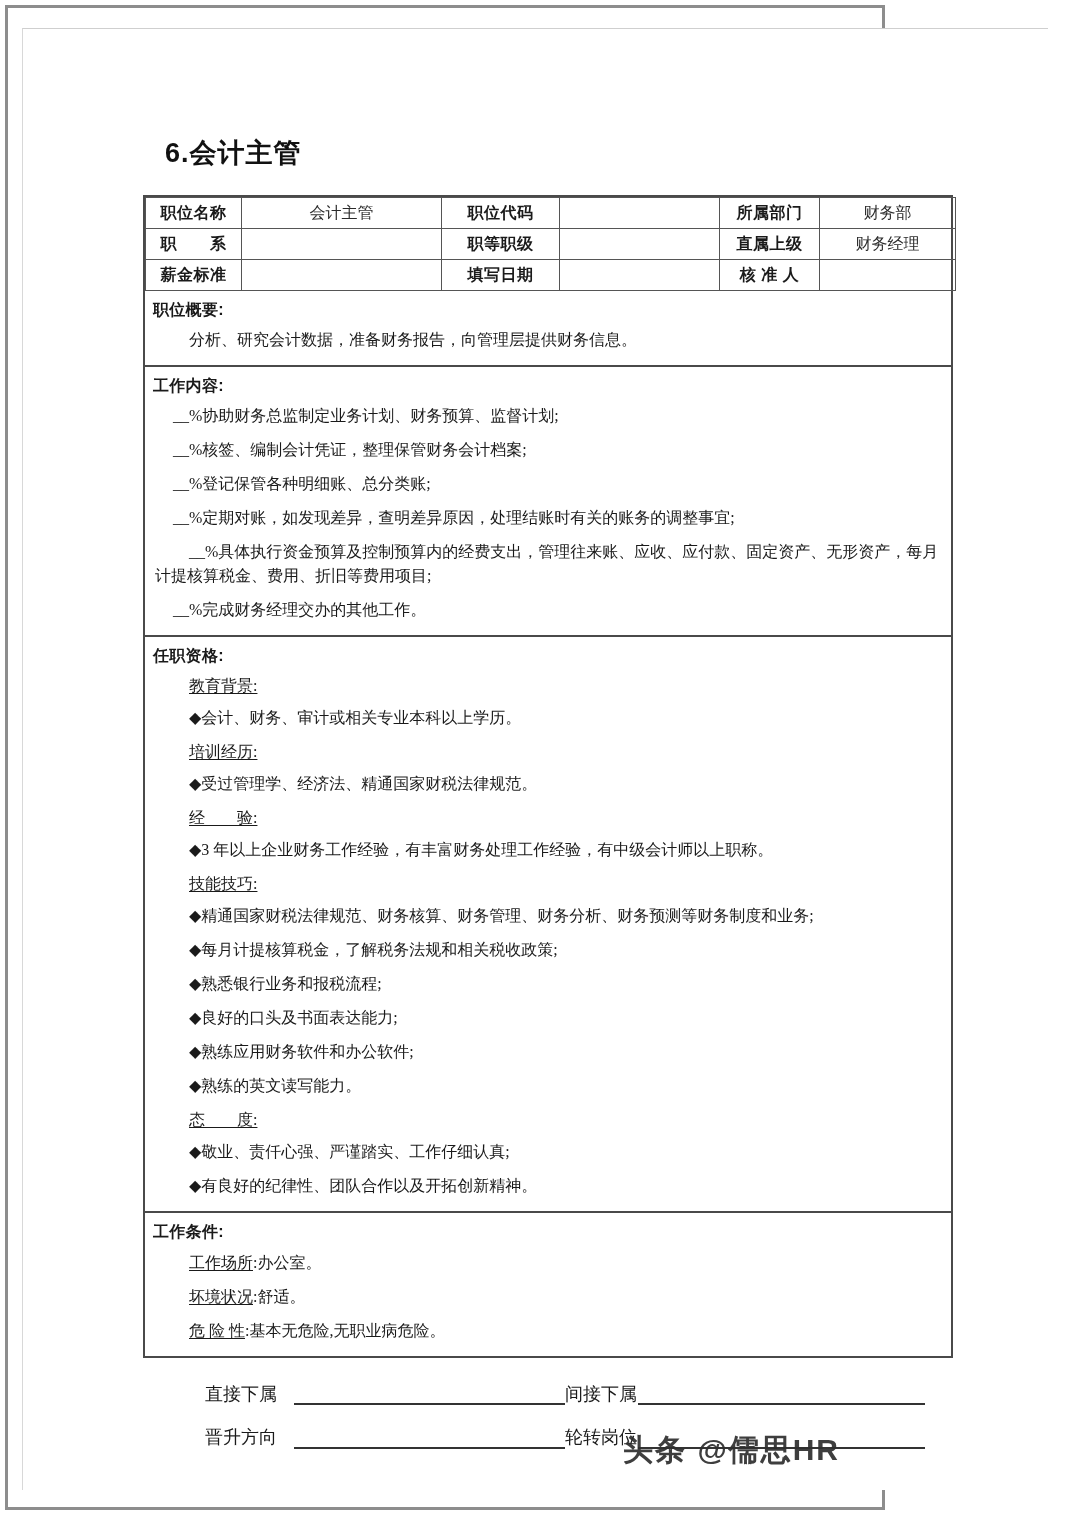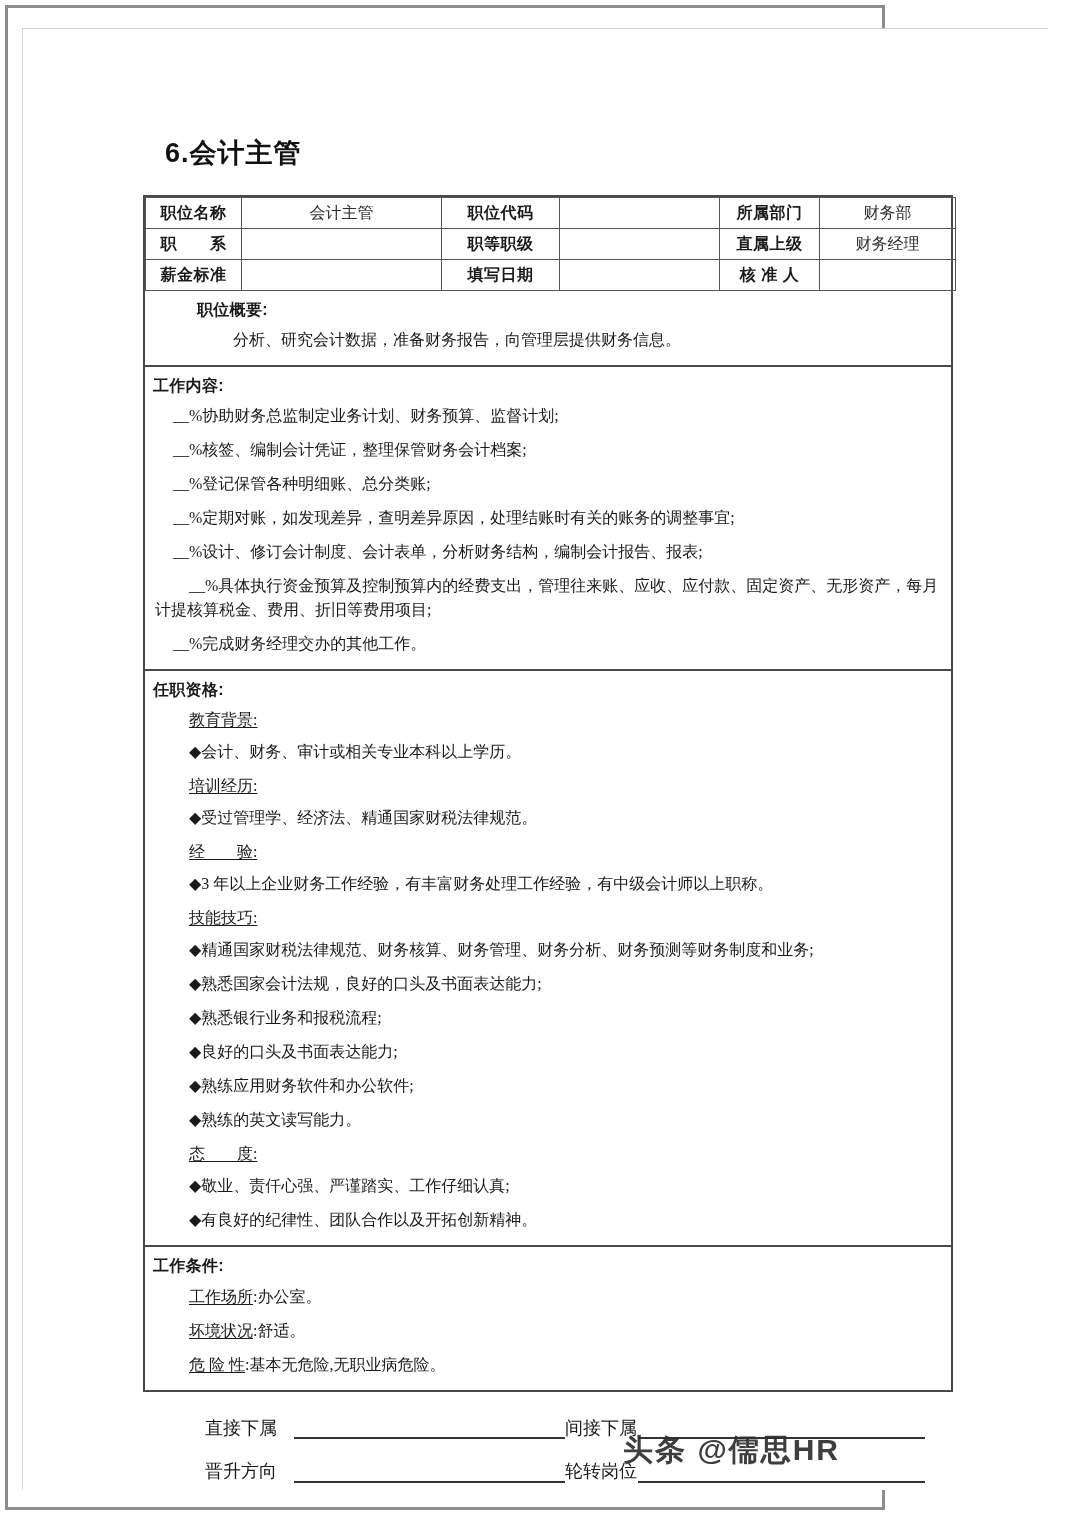--- a/index.html
+++ b/index.html
@@ -98,21 +98,21 @@
   .c3 { width: 118px; }
   .c4 { width: 160px; }
   .c5 { width: 100px; }
   .c6 { width: 136px; }
 
   
   .section {
     border-top: 2px solid #4a4a4a;
     padding: 6px 0 8px 0;
   }
-  .section:first-of-type { border-top: none; margin-left: 44px; }
+  .section:first-of-type { border-top: none; }
 
   .sec-title {
     font-family: "Liberation Sans", "DejaVu Sans", sans-serif;
     font-weight: 700;
     font-size: 16px;
     padding: 2px 0 2px 8px;
     line-height: 1.4;
     letter-spacing: 0.3px;
   }
 
@@ -252,40 +252,39 @@
         <div class="sec-title">职位概要:</div>
         <div class="para">分析、研究会计数据，准备财务报告，向管理层提供财务信息。</div>
       </div>
 
       <div class="section">
         <div class="sec-title">工作内容:</div>
         <div class="item">__%协助财务总监制定业务计划、财务预算、监督计划;</div>
         <div class="item">__%核签、编制会计凭证，整理保管财务会计档案;</div>
         <div class="item">__%登记保管各种明细账、总分类账;</div>
         <div class="item">__%定期对账，如发现差异，查明差异原因，处理结账时有关的账务的调整事宜;</div>
-        <div class="item">__%设计、修订会计制度、会计表单，分析财务结构，编制会计报告、报表;</div>
         <div class="item wrap">__%具体执行资金预算及控制预算内的经费支出，管理往来账、应收、应付款、固定资产、无形资产，每月计提核算税金、费用、折旧等费用项目;</div>
         <div class="item">__%完成财务经理交办的其他工作。</div>
       </div>
 
       <div class="section">
         <div class="sec-title">任职资格:</div>
 
         <div class="sub-label"><span class="u">教育背景:</span></div>
         <div class="bullet">◆会计、财务、审计或相关专业本科以上学历。</div>
 
         <div class="sub-label"><span class="u">培训经历:</span></div>
         <div class="bullet">◆受过管理学、经济法、精通国家财税法律规范。</div>
 
         <div class="sub-label"><span class="u">经　　验:</span></div>
         <div class="bullet">◆3 年以上企业财务工作经验，有丰富财务处理工作经验，有中级会计师以上职称。</div>
 
         <div class="sub-label"><span class="u">技能技巧:</span></div>
         <div class="bullet">◆精通国家财税法律规范、财务核算、财务管理、财务分析、财务预测等财务制度和业务;</div>
-        <div class="bullet">◆熟悉国家会计法规，良好的口头及书面表达能力;</div>
+        <div class="bullet">◆每月计提核算税金，了解税务法规和相关税收政策;</div>
         <div class="bullet">◆熟悉银行业务和报税流程;</div>
         <div class="bullet">◆良好的口头及书面表达能力;</div>
         <div class="bullet">◆熟练应用财务软件和办公软件;</div>
         <div class="bullet">◆熟练的英文读写能力。</div>
 
         <div class="sub-label"><span class="u">态　　度:</span></div>
         <div class="bullet">◆敬业、责仟心强、严谨踏实、工作仔细认真;</div>
         <div class="bullet">◆有良好的纪律性、团队合作以及开拓创新精神。</div>
       </div>
 

